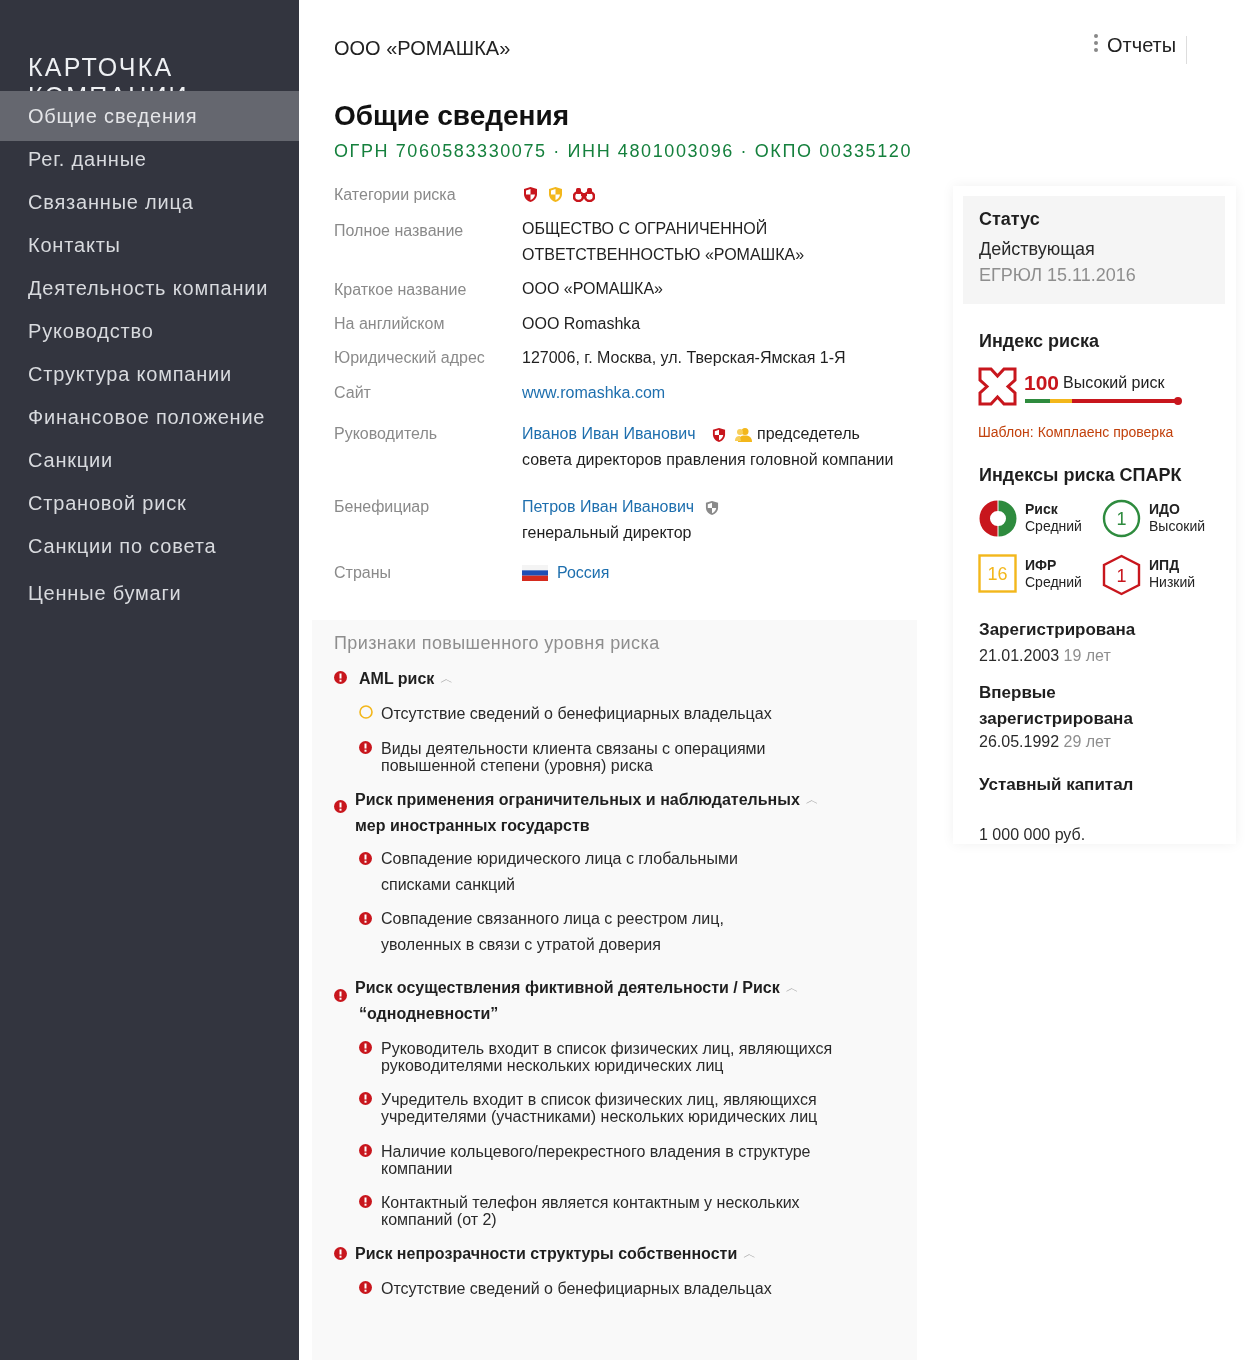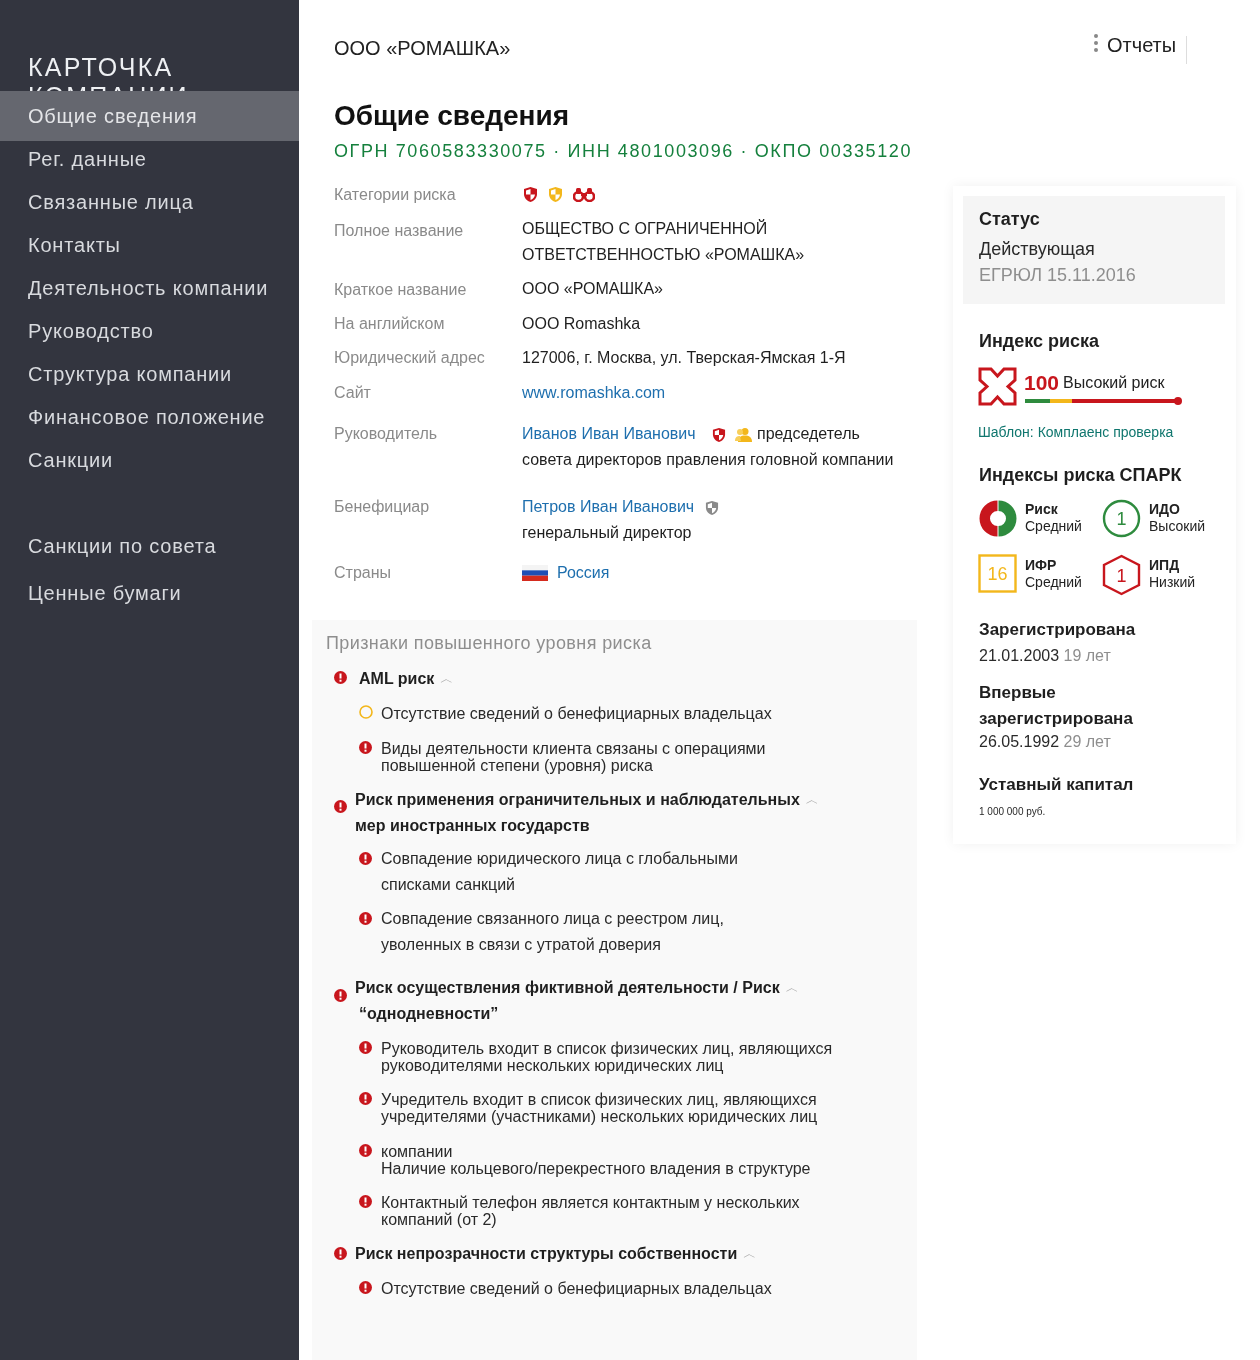--- a/index.html
+++ b/index.html
@@ -24,52 +24,53 @@
   .ids-line { position: absolute; left: 334px; top: 141px; font-size: 18px; letter-spacing: 1.6px; color: #15803d; }
 
   
   .info-label { position: absolute; left: 334px; font-size: 16px; color: #8a8a8a; }
   .info-value { position: absolute; left: 522px; font-size: 16px; color: #1f1f1f; line-height: 26px; }
   .link { color: #1e6fae; cursor: pointer; }
   .icon-inline { display: inline-block; vertical-align: middle; }
 
   
   .risk-panel { position: absolute; left: 312px; top: 620px; width: 605px; height: 740px; background: #f9f9f9; }
-  .risk-panel-title { position: absolute; left: 326px; top: 633px; font-size: 18px; color: #8e8e8e; letter-spacing: 0.4px; }
+  .risk-panel-title { position: absolute; left: 334px; top: 633px; font-size: 18px; color: #8e8e8e; letter-spacing: 0.4px; }
   .grp-title { position: absolute; left: 355px; font-size: 16px; font-weight: bold; color: #1f1f1f; line-height: 26px; }
   .grp-icon { position: absolute; left: 334px; }
   .item-icon { position: absolute; left: 359px; }
   .item-text { position: absolute; left: 381px; font-size: 16px; color: #2a2a2a; line-height: 17px; }
   .item-text.tall { line-height: 26px; }
   .chev { display: inline-block; margin-left: 6px; color: #aaa; font-weight: normal; font-size: 13px; vertical-align: 1px; cursor: pointer; }
 
   
   .right-card { position: absolute; left: 953px; top: 186px; width: 283px; height: 658px; background: #fff; box-shadow: 0 0 12px rgba(0,0,0,0.06); }
   .status-box { position: absolute; left: 963px; top: 196px; width: 262px; height: 108px; background: #f5f5f5; }
   .rc-h { position: absolute; left: 979px; font-size: 18px; font-weight: bold; color: #1f1f1f; }
   .rc-t { position: absolute; left: 979px; font-size: 18px; color: #2a2a2a; }
   .rc-gray { color: #8e8e8e; }
-  .rc-small { position: absolute; left: 978px; font-size: 14px; color: #0f766e; }
+  .rc-small { position: absolute; left: 978px; font-size: 14px; color: #c2410c; }
   .spark-label { position: absolute; font-size: 14px; line-height: 17px; color: #222; }
   .spark-label b { font-weight: bold; }
 </style>
 </head>
 <body>
 
 <nav class="sidebar">
   <div class="sidebar-title">КАРТОЧКА КОМПАНИИ</div>
   <div class="sidebar-item active" style="top:91px">Общие сведения</div>
   <div class="sidebar-item" style="top:134px">Рег. данные</div>
   <div class="sidebar-item" style="top:177px">Связанные лица</div>
   <div class="sidebar-item" style="top:220px">Контакты</div>
   <div class="sidebar-item" style="top:263px">Деятельность компании</div>
   <div class="sidebar-item" style="top:306px">Руководство</div>
   <div class="sidebar-item" style="top:349px">Структура компании</div>
   <div class="sidebar-item" style="top:392px">Финансовое положение</div>
   <div class="sidebar-item" style="top:435px">Санкции</div>
+  <div class="sidebar-item" style="top:478px">Страновой риск</div>
   <div class="sidebar-item" style="top:521px">Санкции по совета</div>
   <div class="sidebar-item" style="top:568px">Ценные бумаги</div>
 </nav>
 
 <div class="company-name">ООО «РОМАШКА»</div>
 <div class="reports-btn">
   <div class="kebab">
       <span></span>
       <span></span>
       <span></span>
@@ -247,22 +248,22 @@
     <div>Учредитель входит в список физических лиц, являющихся</div>
     <div>учредителями (участниками) нескольких юридических лиц</div>
   </div>
 
 <svg class="item-icon" style="top:1144px" width="13" height="13" viewBox="0 0 13 13">
     <circle cx="6.5" cy="6.5" r="6.5" fill="#c8161d"></circle>
     <rect x="5.5" y="2.5" width="2" height="5" fill="#fff"></rect>
     <rect x="5.5" y="8.7" width="2" height="2" fill="#fff"></rect>
   </svg>
 <div class="item-text" style="top:1143px">
+    <div>Наличие кольцевого/перекрестного владения в структуре</div>
     <div>компании</div>
-    <div>Наличие кольцевого/перекрестного владения в структуре</div>
   </div>
 
 <svg class="item-icon" style="top:1195px" width="13" height="13" viewBox="0 0 13 13">
     <circle cx="6.5" cy="6.5" r="6.5" fill="#c8161d"></circle>
     <rect x="5.5" y="2.5" width="2" height="5" fill="#fff"></rect>
     <rect x="5.5" y="8.7" width="2" height="2" fill="#fff"></rect>
   </svg>
 <div class="item-text" style="top:1194px">
     <div>Контактный телефон является контактным у нескольких</div>
     <div>компаний (от 2)</div>
@@ -333,13 +334,13 @@
 <div class="rc-h" style="top:620px; font-size:17px">Зарегистрирована</div>
 <div class="rc-t" style="top:647px; font-size:16px"><span>21.01.2003</span> <span class="rc-gray">19 лет</span></div>
 
 <div class="rc-h" style="top:680px; font-size:17px; line-height:26px">
     <div>Впервые</div>
     <div>зарегистрирована</div>
   </div>
 <div class="rc-t" style="top:733px; font-size:16px"><span>26.05.1992</span> <span class="rc-gray">29 лет</span></div>
 
 <div class="rc-h" style="top:775px; font-size:17px">Уставный капитал</div>
-<div class="rc-t" style="top:806px; font-size:10px">1 000 000 руб.</div>
+<div class="rc-t" style="top:826px; font-size:16px">1 000 000 руб.</div>
 
 </body></html>

